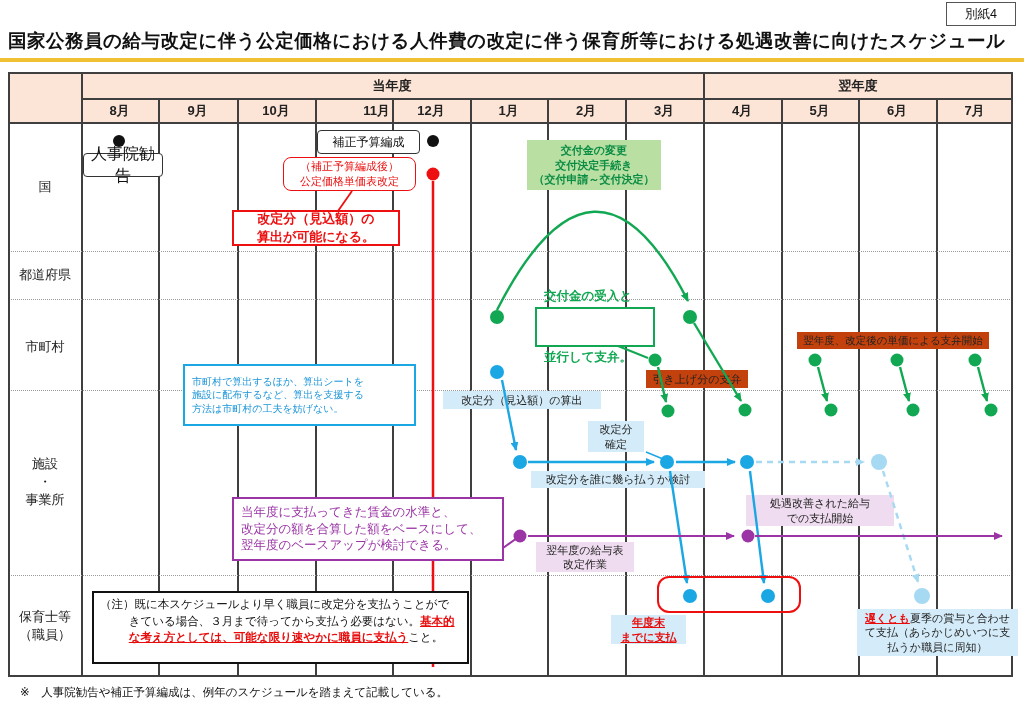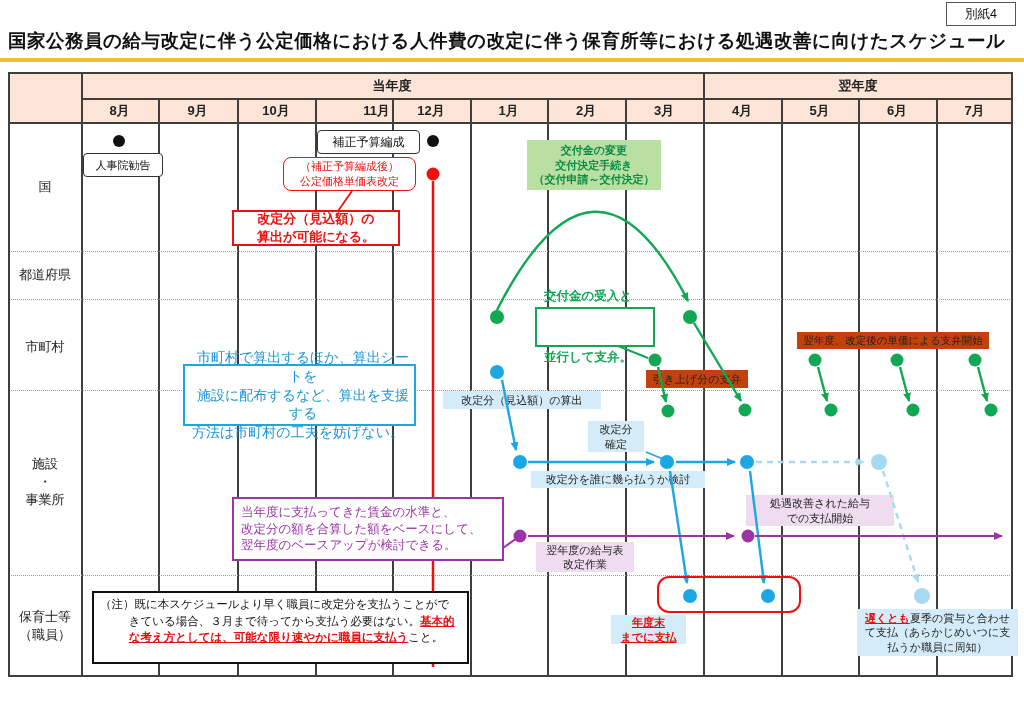--- a/index.html
+++ b/index.html
@@ -174,50 +174,51 @@
     <line x1="883" y1="471" x2="918" y2="582" stroke="#a6d9f2" stroke-width="2.4" stroke-dasharray="6 5" marker-end="url(#ap)"></line>
     <circle cx="922" cy="596" r="8" fill="#a6d9f2"></circle>
 
     <circle cx="520" cy="536" r="6.5" fill="#9b35a5"></circle>
     <line x1="528" y1="536" x2="734" y2="536" stroke="#9b35a5" stroke-width="2.2" marker-end="url(#apu)"></line>
     <circle cx="748" cy="536" r="6.5" fill="#9b35a5"></circle>
     <line x1="755" y1="536" x2="1002" y2="536" stroke="#9b35a5" stroke-width="2.2" marker-end="url(#apu)"></line>
     <line x1="503" y1="548" x2="517" y2="538" stroke="#9b35a5" stroke-width="2"></line>
   </svg>
 
-  <div class="callout" style="left:83px;top:153px;width:80px;height:24px;border:1.5px solid #333;border-radius:4px;font-size:11px;">人事院勧告</div>
+  <div class="callout" style="left:83px;top:153px;width:80px;height:24px;border:1.5px solid #333;border-radius:4px;font-size:16px;">人事院勧告</div>
   <div class="callout" style="left:317px;top:130px;width:103px;height:24px;border:1.5px solid #333;border-radius:4px;font-size:12px;">補正予算編成</div>
   <div class="callout" style="left:283px;top:157px;width:133px;height:34px;border:1.5px solid #ee1010;border-radius:8px;font-size:11px;color:#ee1010;">
     <div>（補正予算編成後）</div>
     <div>公定価格単価表改定</div>
   </div>
   <div class="callout" style="left:232px;top:210px;width:168px;height:36px;border:2.2px solid #ee1010;font-size:13px;font-weight:bold;color:#ee1010;">
     <div>改定分（見込額）の</div>
     <div>算出が可能になる。</div>
   </div>
   <div class="callout" style="left:527px;top:140px;width:134px;height:50px;background:#b9e0a2;font-size:11px;color:#0b8c44;font-weight:bold;">
     <div>交付金の変更</div>
     <div>交付決定手続き</div>
     <div>（交付申請～交付決定）</div>
   </div>
   <div class="callout" style="left:535px;top:307px;width:120px;height:40px;border:2.5px solid #12a853;font-size:12.5px;font-weight:bold;color:#12a853;align-items:flex-start;padding-left:7px;gap:44px;">
     <div>交付金の受入と</div>
     <div>並行して支弁。</div>
   </div>
-  <div class="callout" style="left:183px;top:364px;width:233px;height:62px;border:2.5px solid #1ba6e4;font-size:14px;color:#1b95d8;align-items:flex-start;padding-left:7px;">
+  <div class="callout" style="left:183px;top:364px;width:233px;height:62px;border:2.5px solid #1ba6e4;font-size:10px;color:#1b95d8;align-items:flex-start;padding-left:7px;">
     <div>市町村で算出するほか、算出シートを</div>
     <div>施設に配布するなど、算出を支援する</div>
     <div>方法は市町村の工夫を妨げない。</div>
   </div>
   <div class="callout" style="left:232px;top:497px;width:272px;height:64px;border:2.5px solid #9b35a5;font-size:12.5px;color:#9b35a5;align-items:flex-start;padding-left:7px;">
     <div>当年度に支払ってきた賃金の水準と、</div>
     <div>改定分の額を合算した額をベースにして、</div>
     <div>翌年度のベースアップが検討できる。</div>
   </div>
   <div class="callout" style="left:92px;top:591px;width:377px;height:73px;border:2.2px solid #111;font-size:11.5px;line-height:1.45;align-items:flex-start;justify-content:flex-start;text-align:left;padding:3px 6px;">
     <div style="padding-left:2.5em;text-indent:-2.5em;">
       <span>（注）既に本スケジュールより早く職員に改定分を支払うことができている場合、３月まで待ってから支払う必要はない。</span><span class="redtxt">基本的な考え方としては、可能な限り速やかに職員に支払う</span><span>こと。</span>
     </div>
   </div>
   <div class="abs z4" style="left:657px;top:576px;width:144px;height:37px;border:2.5px solid #ee1010;border-radius:12px;box-sizing:border-box;"></div>
 
+  <div class="abs" style="left:20px;top:685px;font-size:11.5px;">※　人事院勧告や補正予算編成は、例年のスケジュールを踏まえて記載している。</div>
 
 </div>
 
 </body></html>

